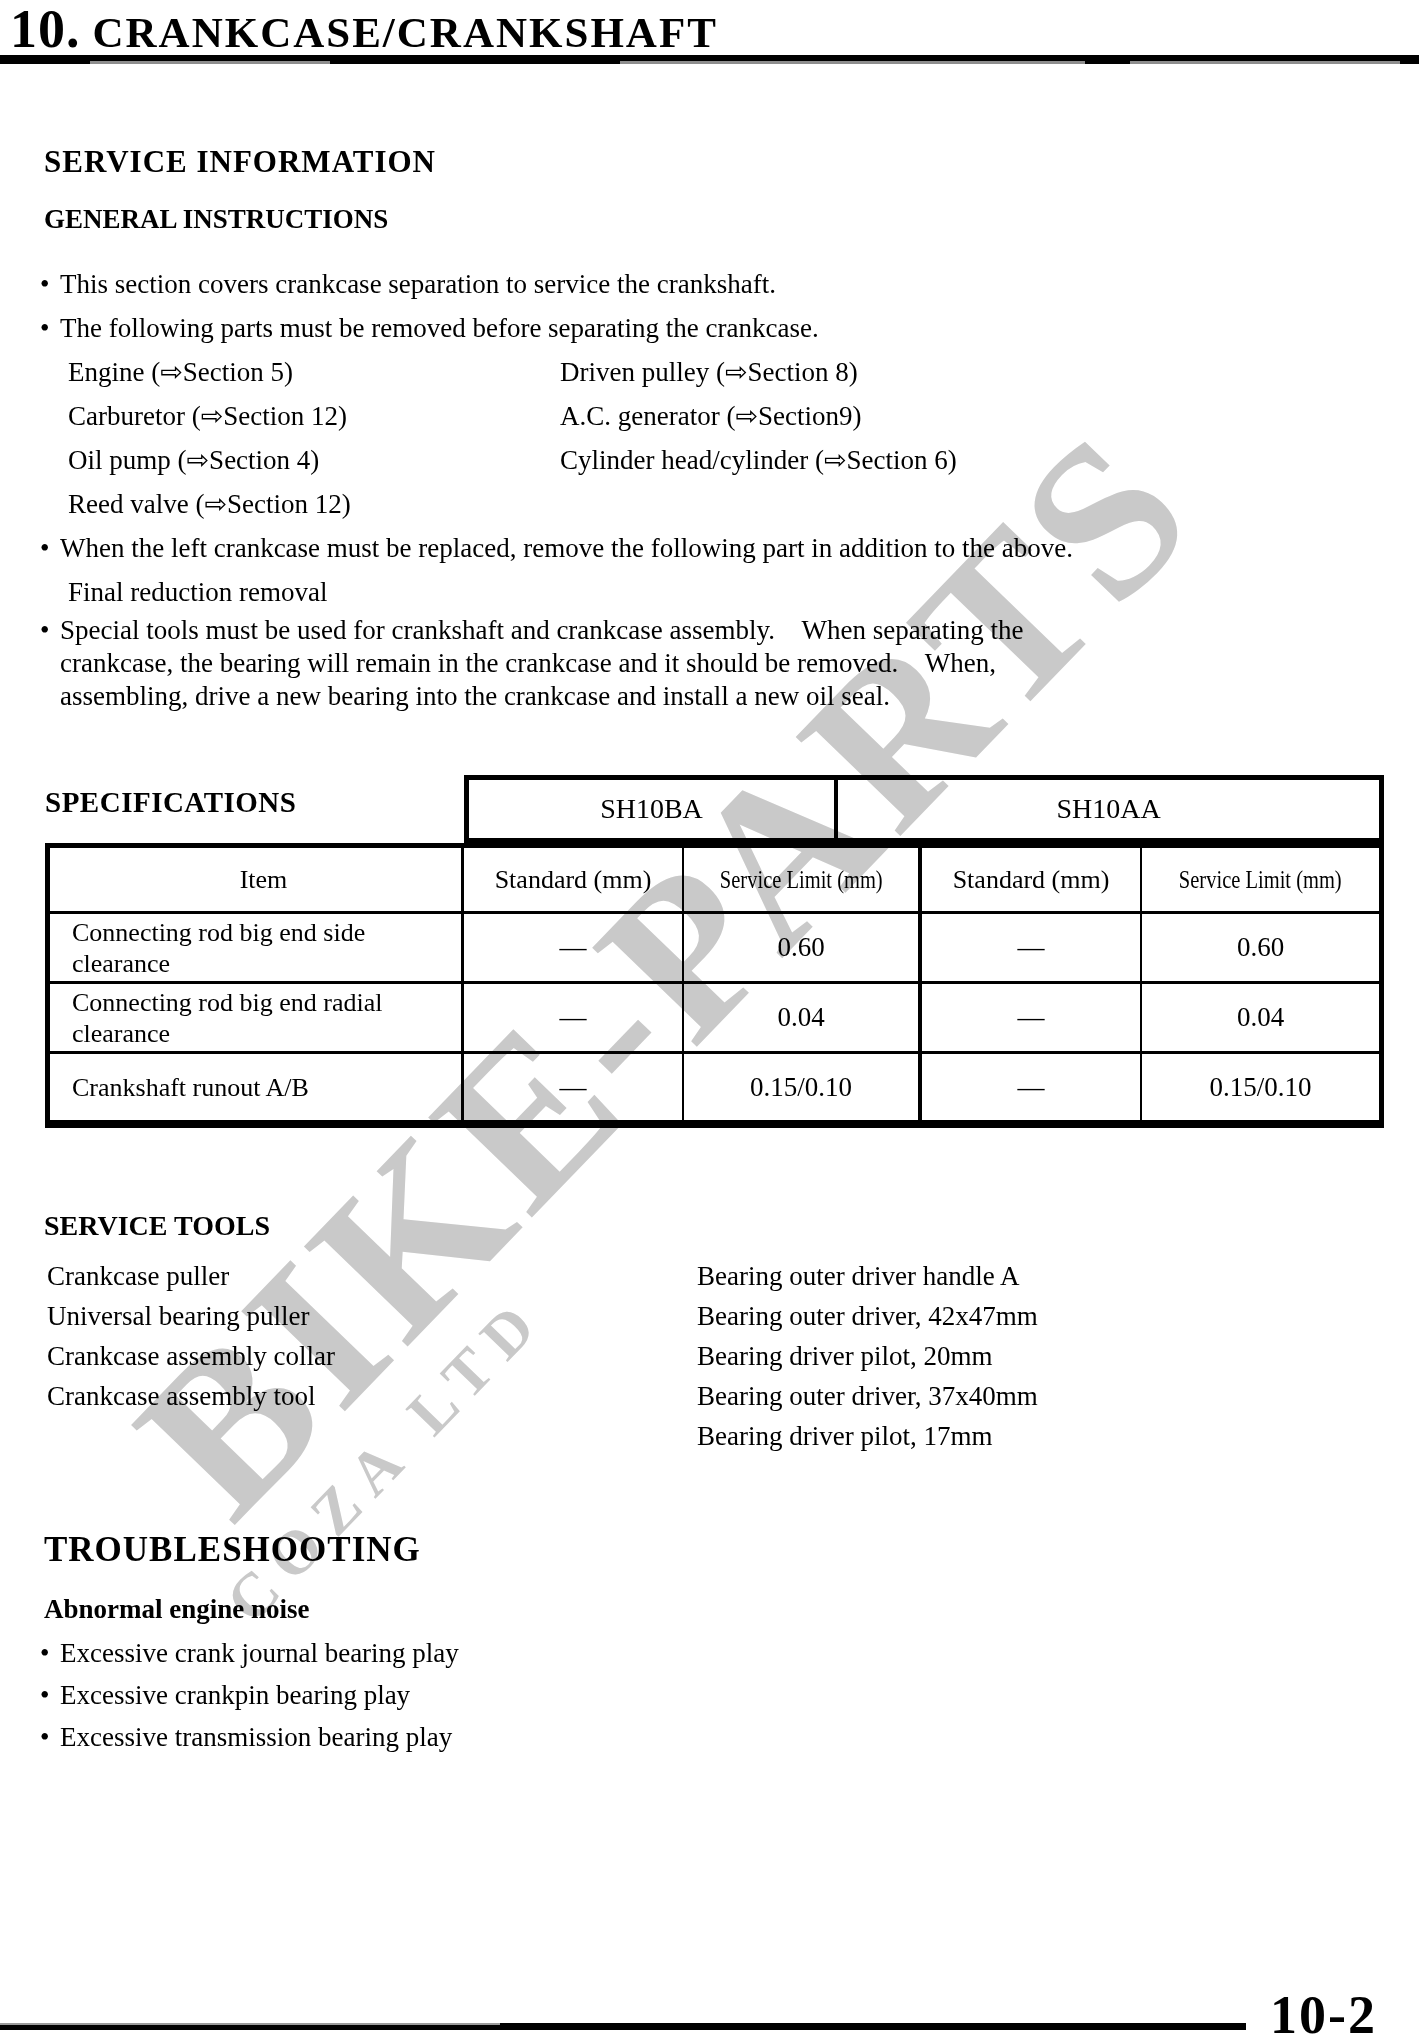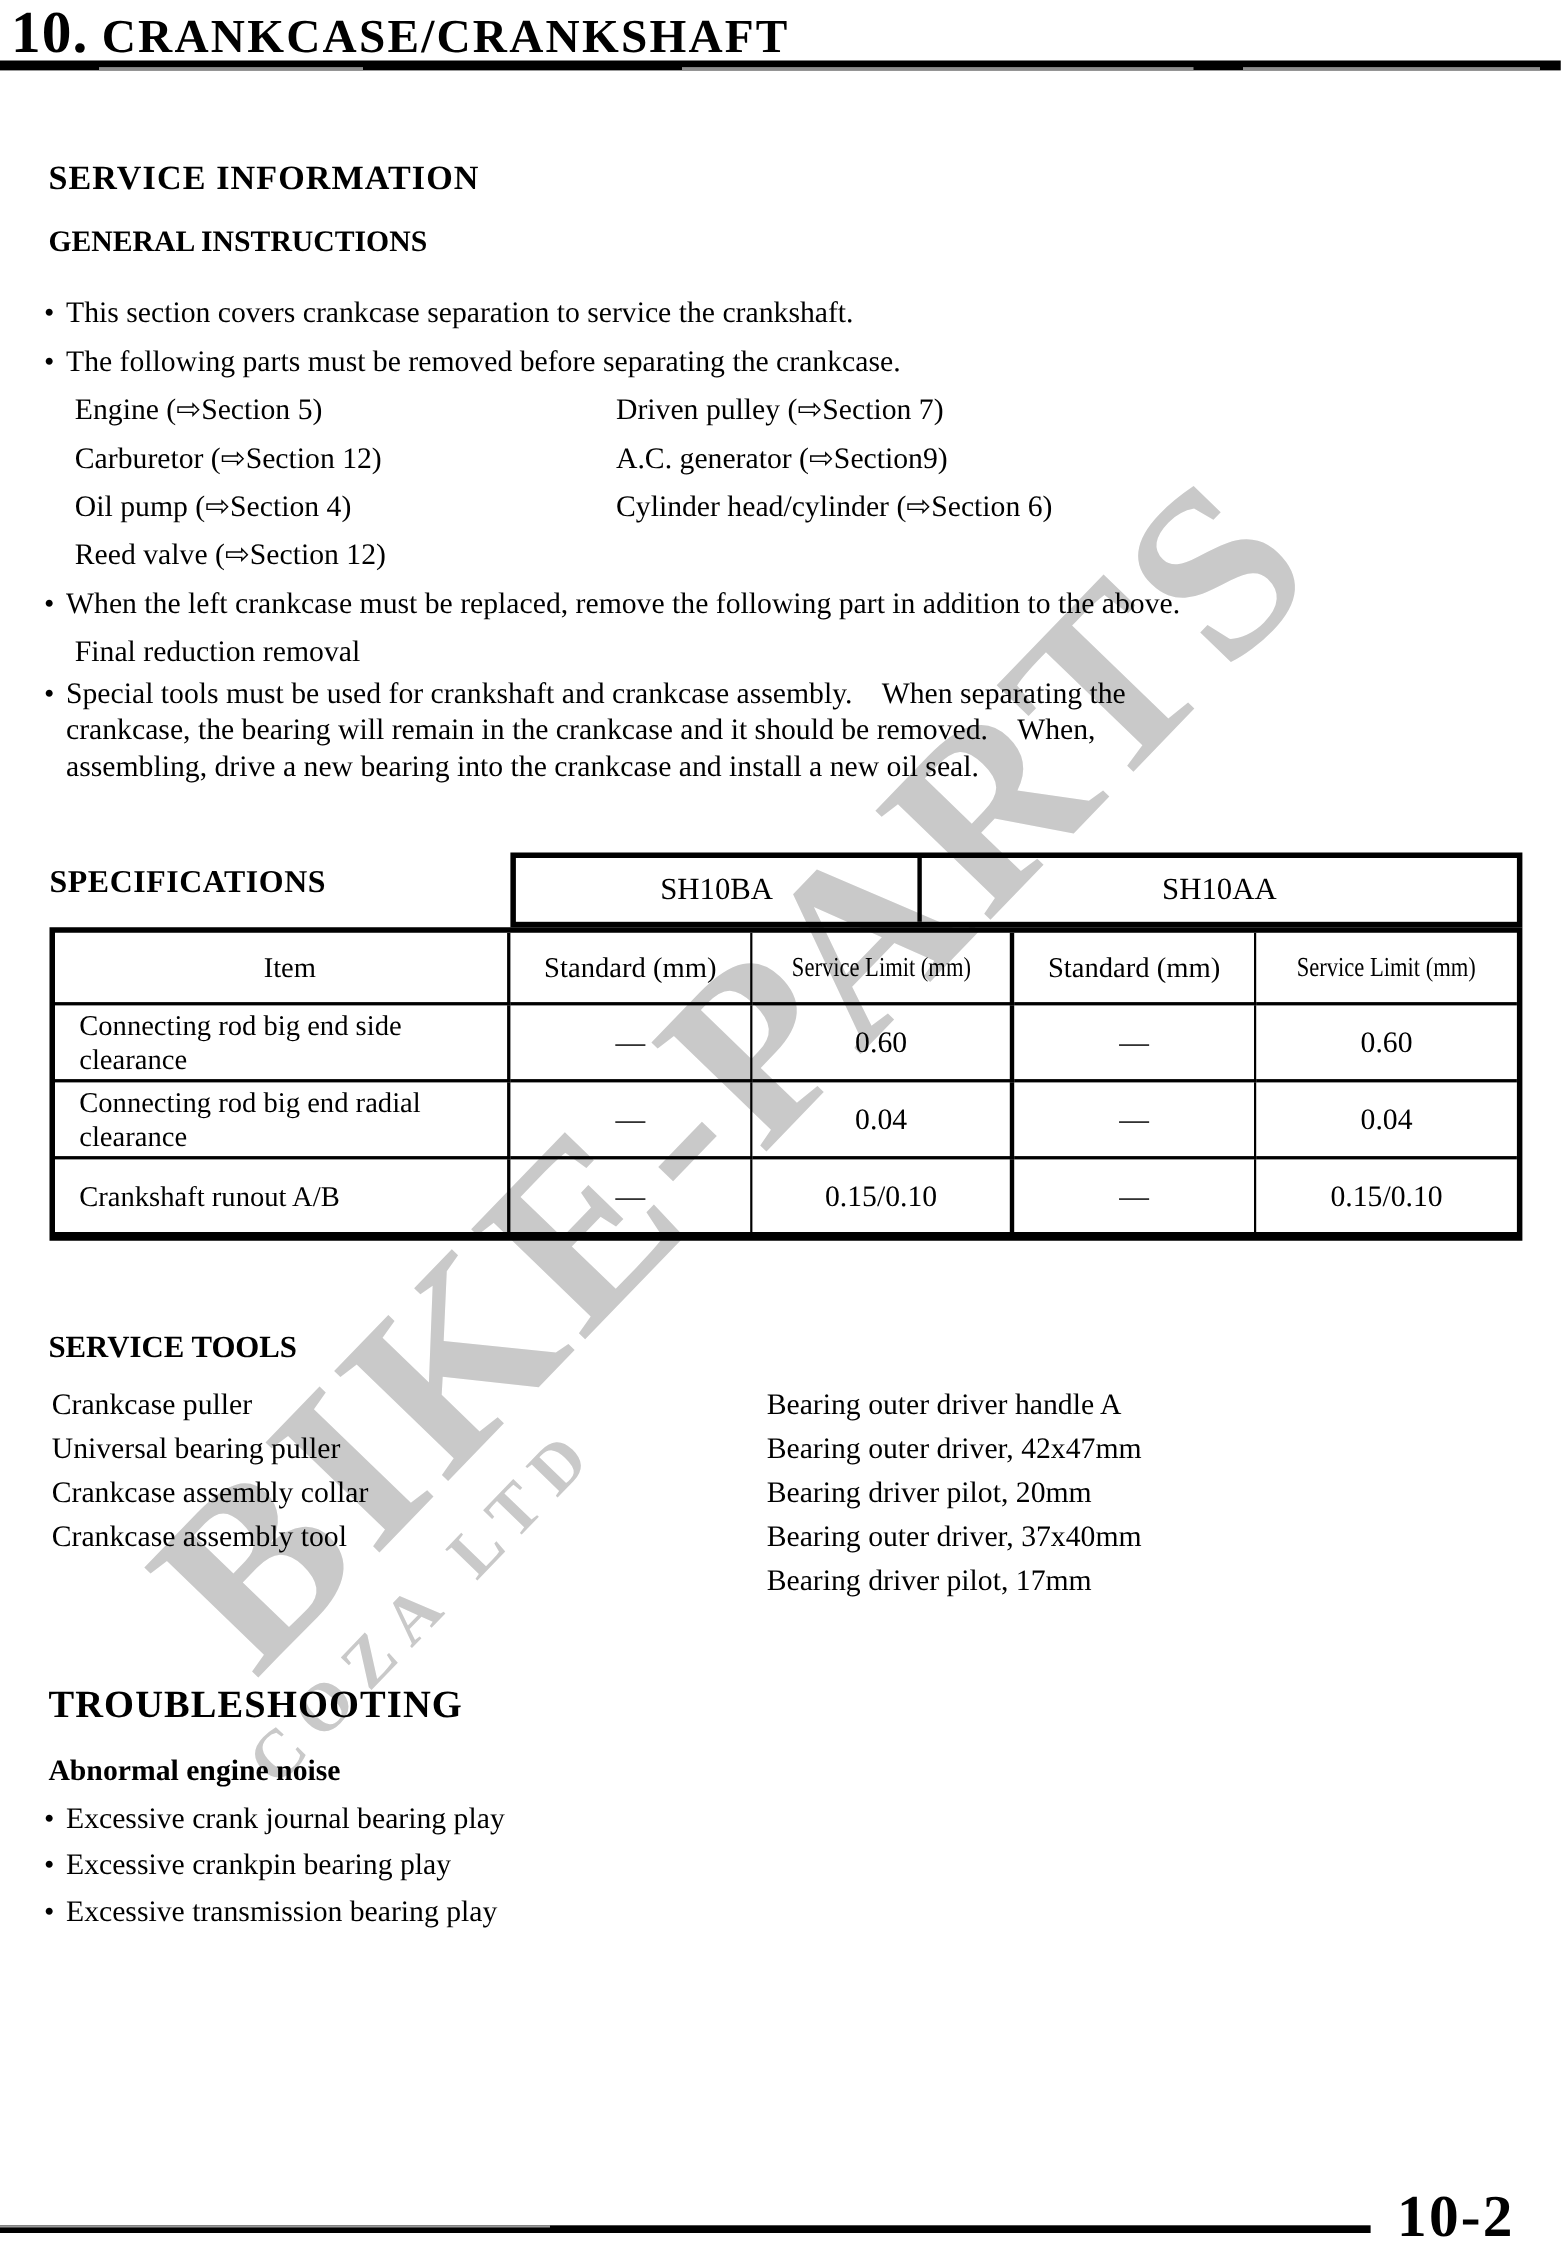--- a/index.html
+++ b/index.html
@@ -118,21 +118,21 @@
         <span class="bdot">•</span>
         <span class="btxt">This section covers crankcase separation to service the crankshaft.</span>
       </div>
       <div class="li">
         <span class="bdot">•</span>
         <span class="btxt">The following parts must be removed before separating the crankcase.</span>
       </div>
       <div class="parts">
         <div class="prow">
           <span class="pcell1">Engine (⇨Section 5)</span>
-          <span>Driven pulley (⇨Section 7)</span>
+          <span>Driven pulley (⇨Section 8)</span>
         </div>
         <div class="prow">
           <span class="pcell1">Carburetor (⇨Section 12)</span>
           <span>A.C. generator (⇨Section9)</span>
         </div>
         <div class="prow">
           <span class="pcell1">Oil pump (⇨Section 4)</span>
           <span>Cylinder head/cylinder (⇨Section 6)</span>
         </div>
         <div class="prow">

